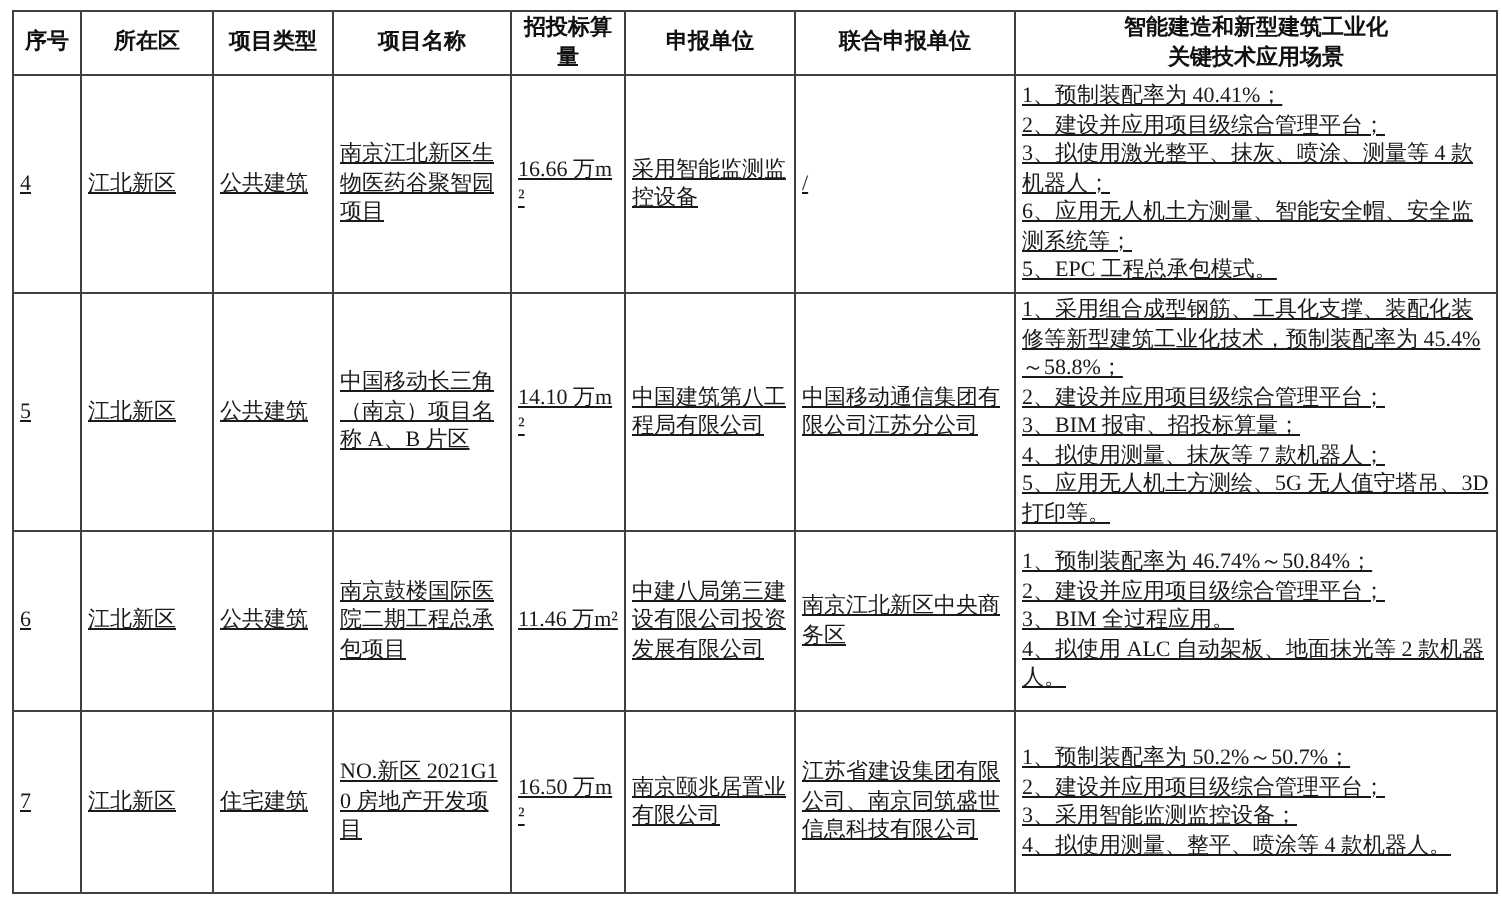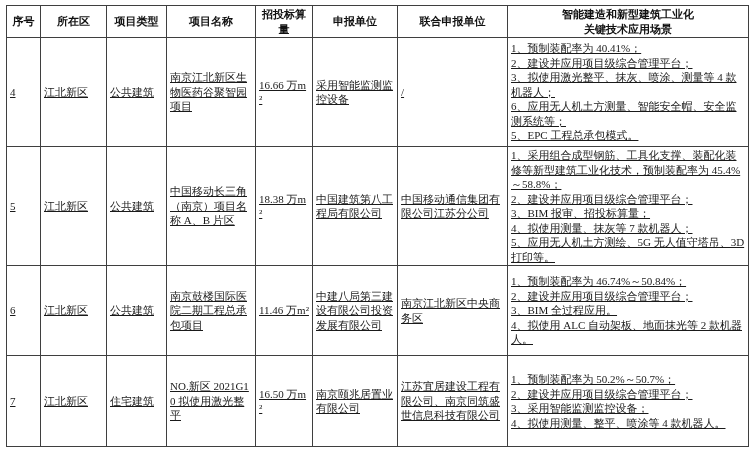--- a/index.html
+++ b/index.html
@@ -78,21 +78,21 @@
           <div>3、拟使用激光整平、抹灰、喷涂、测量等 4 款机器人；</div>
           <div>6、应用无人机土方测量、智能安全帽、安全监测系统等；</div>
           <div>5、EPC 工程总承包模式。</div>
         </td>
       </tr>
       <tr class="row-b">
         <td>5</td>
         <td>江北新区</td>
         <td>公共建筑</td>
         <td>中国移动长三角（南京）项目名称 A、B 片区</td>
-        <td>18.38 万m²</td>
+        <td>14.10 万m²</td>
         <td>中国建筑第八工程局有限公司</td>
         <td>中国移动通信集团有限公司江苏分公司</td>
         <td class="scenarios">
           <div>1、采用组合成型钢筋、工具化支撑、装配化装修等新型建筑工业化技术，预制装配率为 45.4%～58.8%；</div>
           <div>2、建设并应用项目级综合管理平台；</div>
           <div>3、BIM 报审、招投标算量；</div>
           <div>4、拟使用测量、抹灰等 7 款机器人；</div>
           <div>5、应用无人机土方测绘、5G 无人值守塔吊、3D 打印等。</div>
         </td>
       </tr>
@@ -108,24 +108,24 @@
           <div>1、预制装配率为 46.74%～50.84%；</div>
           <div>2、建设并应用项目级综合管理平台；</div>
           <div>3、BIM 全过程应用。</div>
           <div>4、拟使用 ALC 自动架板、地面抹光等 2 款机器人。</div>
         </td>
       </tr>
       <tr class="row-d">
         <td>7</td>
         <td>江北新区</td>
         <td>住宅建筑</td>
-        <td>NO.新区 2021G10 拟使用激光整平</td>
+        <td>NO.新区 2021G10 房地产开发项目</td>
         <td>16.50 万m²</td>
         <td>南京颐兆居置业有限公司</td>
-        <td>江苏宜居建设工程有限公司、南京同筑盛世信息科技有限公司</td>
+        <td>江苏省建设集团有限公司、南京同筑盛世信息科技有限公司</td>
         <td class="scenarios">
           <div>1、预制装配率为 50.2%～50.7%；</div>
           <div>2、建设并应用项目级综合管理平台；</div>
           <div>3、采用智能监测监控设备；</div>
           <div>4、拟使用测量、整平、喷涂等 4 款机器人。</div>
         </td>
       </tr>
     </tbody>
   </table>
 </div>

